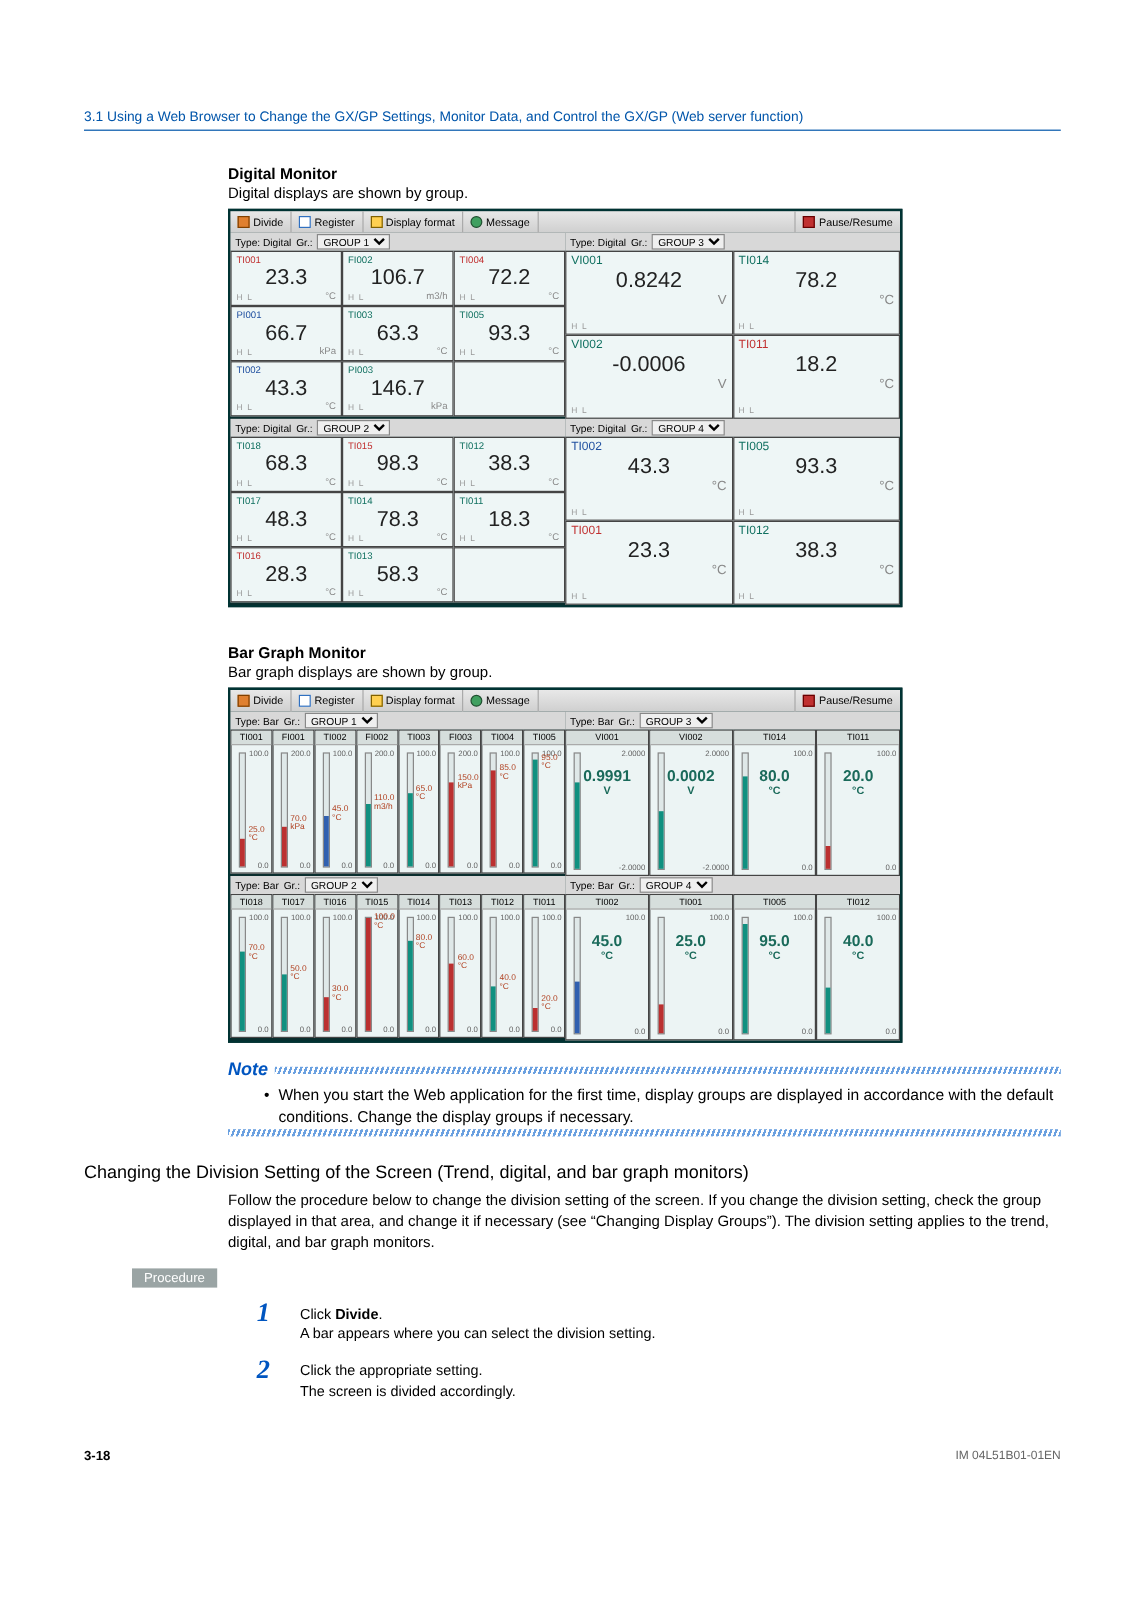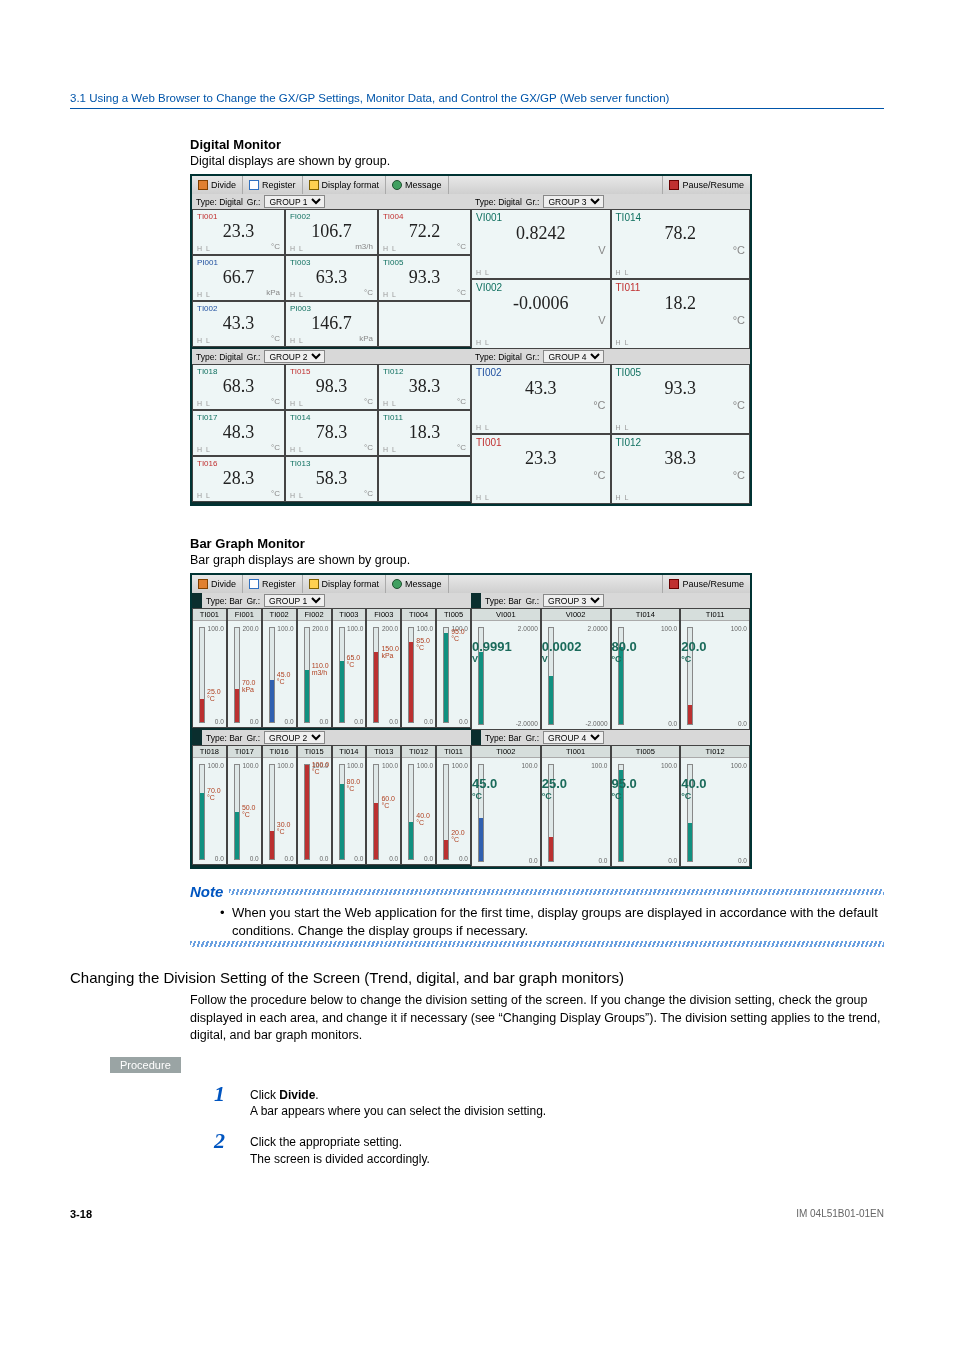--- a/index.html
+++ b/index.html
@@ -26,45 +26,45 @@
   .ico-pause { background:#c03030; border:1px solid #600;}
   .mon-grid { display:flex; flex-wrap:wrap; }
   .mon-area { width:50%; }
   .mon-area-hdr { background:#d8d8d8; font-size:8.5px; display:flex; align-items:center; gap:4px; padding:1px 4px; }
   .mon-area-hdr select { font-size:8.5px; height:13px; border:1px solid #888; }
   .dig-rows { display:flex; flex-wrap:wrap; }
   .dig-cell { border:1px solid #444; background:#eef6f6; padding:2px 4px 1px 4px; position:relative; }
   .dig-cell .tag { font-size:8px; color:#c03030; }
   .dig-cell.blue .tag { color:#2050a0; }
   .dig-cell.teal .tag { color:#107060; }
-  .dig-cell .val { font-size:18px; text-align:center; color:#222;font-family:Liberation Serif, serif; }
+  .dig-cell .val { font-size:18px; text-align:center; color:#222; }
   .dig-cell .unit { font-size:8px; color:#888; text-align:right; }
   .dig-cell .hl { font-size:7px; color:#999; position:absolute; bottom:2px; left:4px; }
   .dig-small .dig-cell { width:33.33%; height:46px; }
   .dig-big .dig-cell { width:50%; height:70px; }
   .dig-big .dig-cell .val { font-size:18px; }
   .dig-big .dig-cell .tag { font-size:10px; }
   .dig-big .dig-cell .unit { font-size:11px; color:#888;}
 
   
   .bar-frame { border:2px solid #033; background:#0a2e2e; width:562px; }
-  .bar-hdr-row { background:#d8d8d8; font-size:8.5px; display:flex; align-items:center; gap:4px; padding:1px 4px;margin-left:10px; }
+  .bar-hdr-row { background:#d8d8d8; font-size:8.5px; display:flex; align-items:center; gap:4px; padding:1px 4px; }
   .bar-hdr-row select { font-size:8.5px; height:13px; border:1px solid #888;}
   .bar-cols { display:flex; }
   .bar-col { flex:1; border:1px solid #444; background:#ecf4f4; position:relative; height:120px; }
   .bar-col.big { height:122px;}
   .bar-name { font-size:7.5px; text-align:center; background:#d6dedc; border-bottom:1px solid #aaa; padding:1px 0; }
   .bar-track { position:absolute; top:18px; bottom:4px; left:6px; width:6px; background:#dfe8e8; border:1px solid #888;}
   .bar-fill { position:absolute; bottom:0; left:0; right:0; background:#bb3030; }
   .bar-fill.blue { background:#3060b0;}
   .bar-fill.teal { background:#109080;}
   .bar-label { position:absolute; font-size:7px; color:#b04020; }
   .bar-scale-top { position:absolute; top:16px; right:2px; font-size:6.5px; color:#666;}
   .bar-scale-bot { position:absolute; bottom:2px; right:2px; font-size:6.5px; color:#666;}
-  .bar-big-val { position:absolute; top:30px; left:0; right:0; font-size:13px; color:#1a6a5a; font-weight:bold;}
+  .bar-big-val { position:absolute; top:30px; left:0; right:0; text-align:center; font-size:13px; color:#1a6a5a; font-weight:bold;}
   .bar-big-val .u { font-size:9px; display:block; color:#1a6a5a;}
   .bar-half { display:flex;}
   .bar-half > div { flex:1;}
 
   
   .note { margin: 14px 0 4px 0; }
   .note-title { color:#0055c0; font-style:italic; font-weight:bold; font-size:15px; display:flex; align-items:center; gap:6px; }
   .note-title .hatches { flex:1; height:6px;
     background: repeating-linear-gradient(110deg,#6aa0e0 0 2px, transparent 2px 4px); }
   .note-body { border-top:0; padding:4px 0 2px 30px; font-size:13px; }
@@ -602,21 +602,21 @@
     <div class="note-body">
         <ul id="note-items">
           <li>When you start the Web application for the first time, display groups are displayed in accordance with the default conditions. Change the display groups if necessary.</li>
         </ul>
       </div>
     <div class="note-bottom"></div>
   </div>
 
   
   <div class="section-title">Changing the Division Setting of the Screen (Trend, digital, and bar graph monitors)</div>
-  <div class="para">Follow the procedure below to change the division setting of the screen. If you change the division setting, check the group displayed in each area, and change it if necessary (see “Changing Display Groups”). The division setting applies to the trend, digital, and bar graph monitors.</div>
+  <div class="para">Follow the procedure below to change the division setting of the screen. If you change the division setting, check the group displayed in that area, and change it if necessary (see “Changing Display Groups”). The division setting applies to the trend, digital, and bar graph monitors.</div>
 
   <div class="proc-badge">Procedure</div>
 
   <div id="steps">
       <div class="step">
         <div class="num">1</div>
     <div class="txt">Click <b>Divide</b>.<br>A bar appears where you can select the division setting.</div>
       </div>
       <div class="step">
         <div class="num">2</div>

